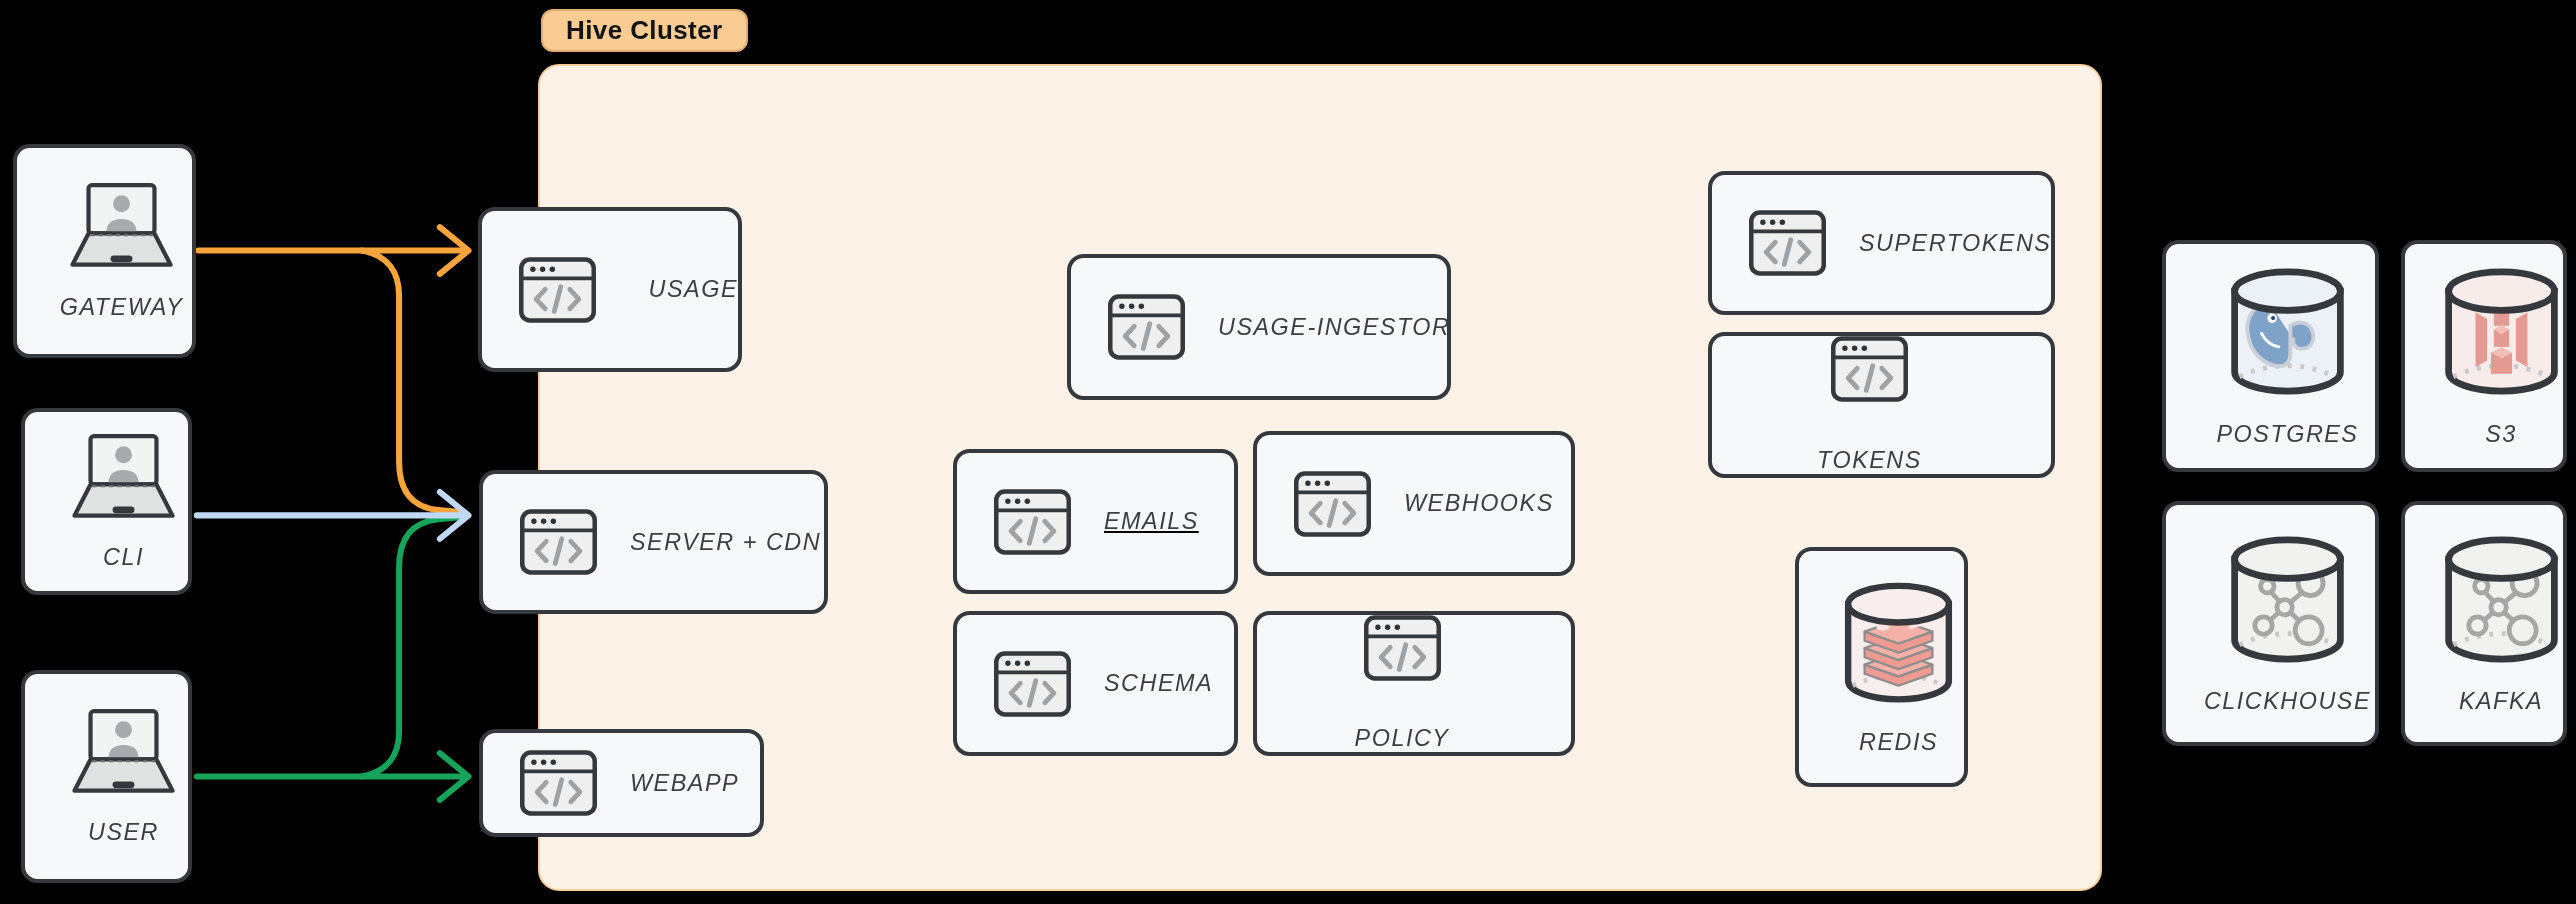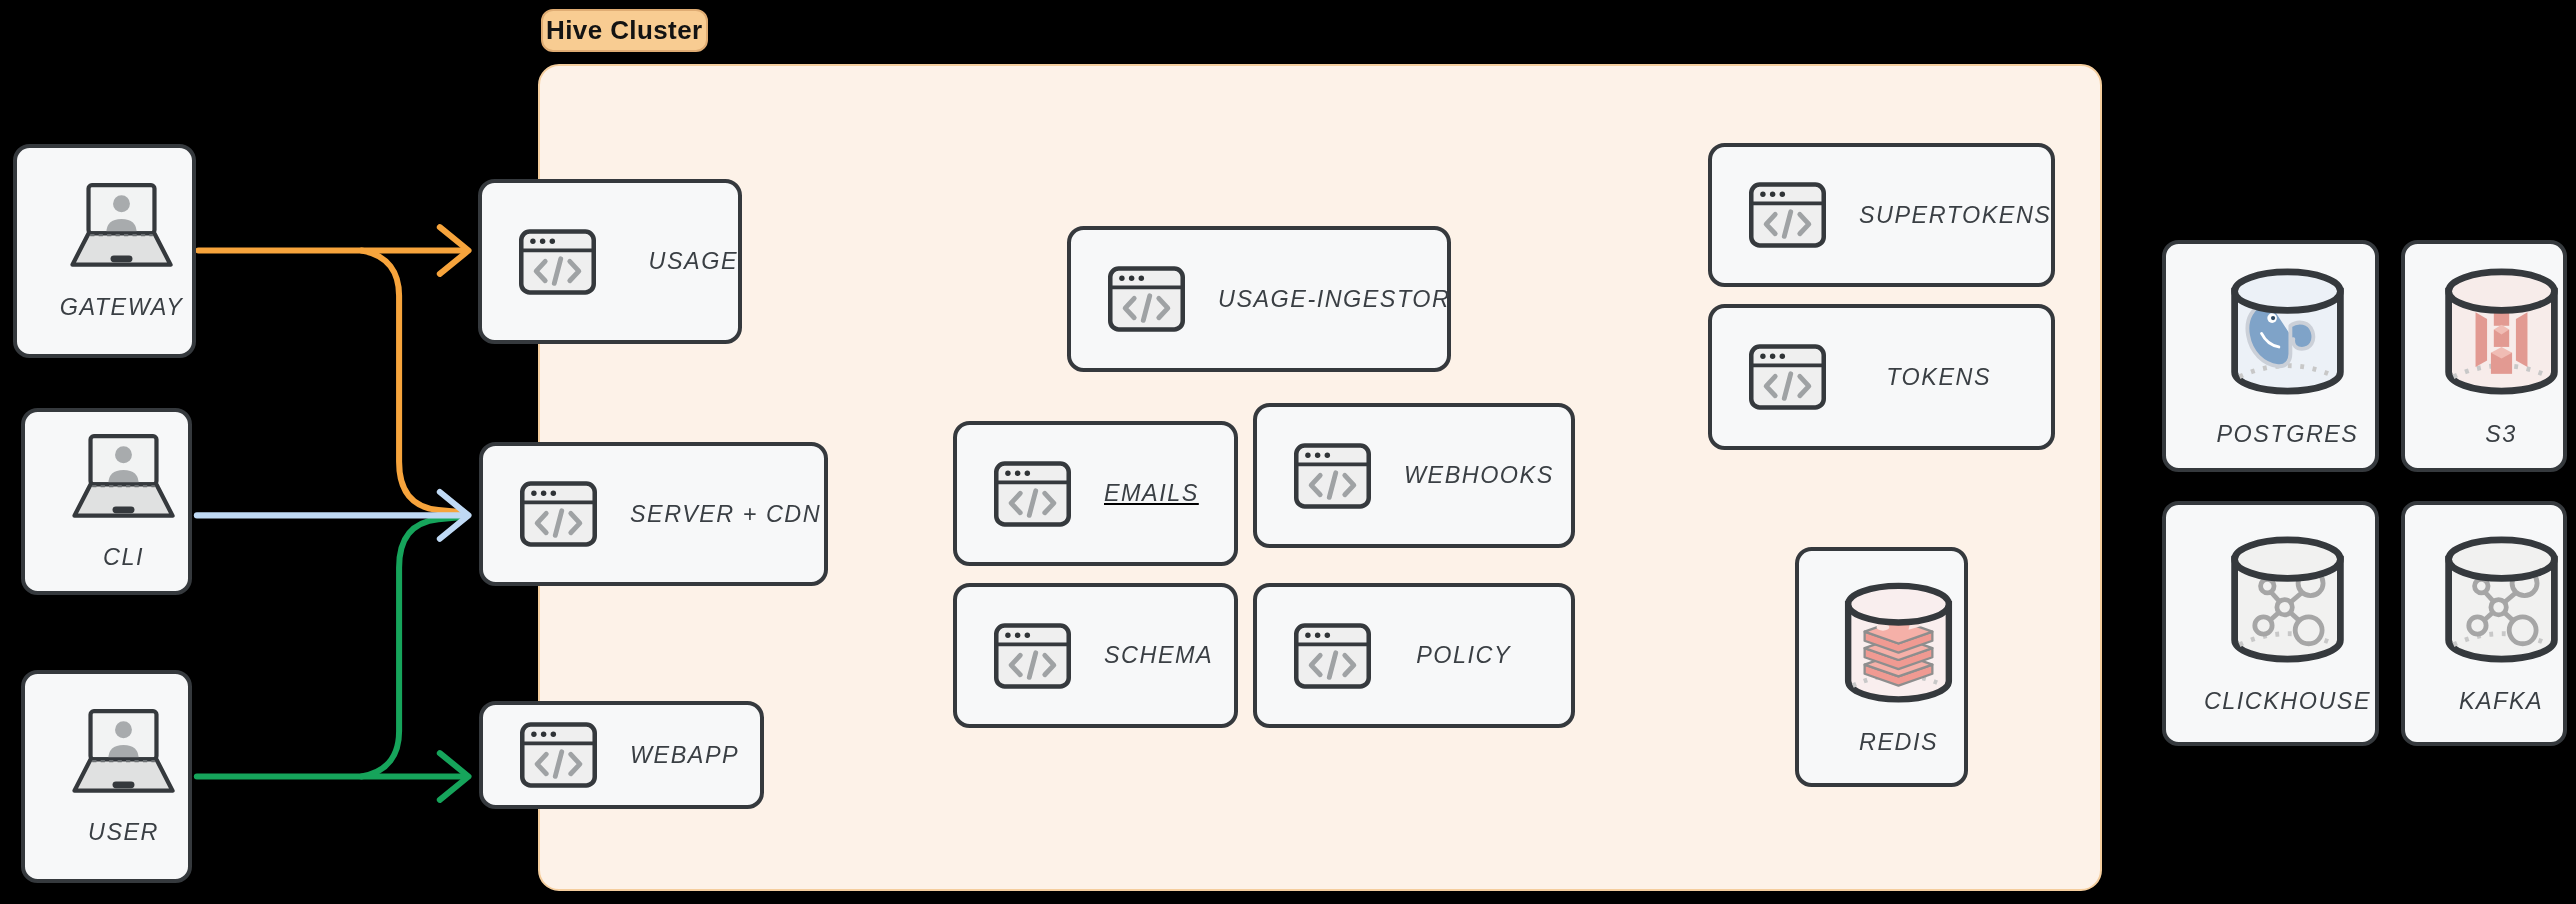--- a/index.html
+++ b/index.html
@@ -2,33 +2,33 @@
 <html style="--canvas_bg: #000000; --cluster_bg: #FDF2E8; --cluster_border: #F5CE9E; --badge_bg: #F8CC92; --badge_border: #DFAC73; --badge_text: #131313; --node_bg: #F7F8F9; --node_border: #35393D; --label: #3A3F44; --arrow_orange: #F7A43C; --arrow_blue: #BFD9F4; --arrow_green: #16A45B; --icon_gray: #9FA2A4; --cylinder_gray_tint: #F1F1F0; --redis_tint: #F9EEEE; --redis_pink: #F09A92; --redis_light: #F5B0A8; --postgres_tint: #ECF1F7; --postgres_blue: #7FA3C8; --s3_tint: #F7ECEA; --s3_red: #E29A92; --s3_light: #F0BCB4;font-size:12px"><head>
 <meta charset="utf-8">
 <style>
   html,body{margin:0;padding:0;background:#000;}
   .canvas{position:relative;width:2576px;height:904px;background:var(--canvas_bg,#000);
           font-family:"Liberation Sans","DejaVu Sans",sans-serif;overflow:hidden;}
   .cluster{position:absolute;left:538px;top:64px;width:1564px;height:827px;
            background:var(--cluster_bg,#FDF2E8);border:2.3px solid var(--cluster_border,#F5CE9E);
            border-radius:21px;box-sizing:border-box;z-index:1;}
   .badge{position:absolute;left:541px;top:9px;height:43px;display:inline-flex;align-items:center;
-         padding:0 3px;background:var(--badge_bg,#F8CC92);border:2.3px solid var(--badge_border,#DFAC73);
+         padding:0 23px;background:var(--badge_bg,#F8CC92);border:2.3px solid var(--badge_border,#DFAC73);
          border-radius:12px;box-sizing:border-box;font-size:26px;font-weight:600;
          color:var(--badge_text,#131313);z-index:4;letter-spacing:0.4px;}
   .edges{position:absolute;left:0;top:0;z-index:2;}
   .edge{fill:none;stroke-width:8;stroke-linecap:round;stroke-linejoin:round;}
   .edge.orange{stroke:var(--arrow_orange,#F7A43C);}
   .edge.blue{stroke:var(--arrow_blue,#BFD9F4);}
   .edge.green{stroke:var(--arrow_green,#16A45B);}
   .node{position:absolute;background:var(--node_bg,#F7F8F9);border:4.5px solid var(--node_border,#35393D);
         border-radius:16.6px;box-sizing:border-box;display:flex;z-index:3;padding-left:34px;}
   .actor,.db{flex-direction:column;align-items:center;justify-content:center;gap:19.6px;}
-  .service{flex-direction:row;align-items:center;gap:32px;padding-left:36px;}
-  .service.spread{justify-content:space-between;padding-right:60px;}
+  .service{flex-direction:row;align-items:center;gap:32px;padding-left:36px;margin-top:28px;}
+  .service.spread{justify-content:space-between;padding-right:60px;flex-direction:column;}
   .lbl{font-style:italic;font-size:23.4px;letter-spacing:1.5px;color:var(--label,#3A3F44);white-space:nowrap;}
   .laptop{width:127px;height:93px;}
   .browser{width:79px;height:66px;flex:0 0 auto;}
   .cyl{width:119px;height:131px;}
   .db.small .cyl{width:125px;height:137px;}
 </style>
 </head>
 <body>
 
 <svg width="0" height="0" style="position:absolute" aria-hidden="true">

